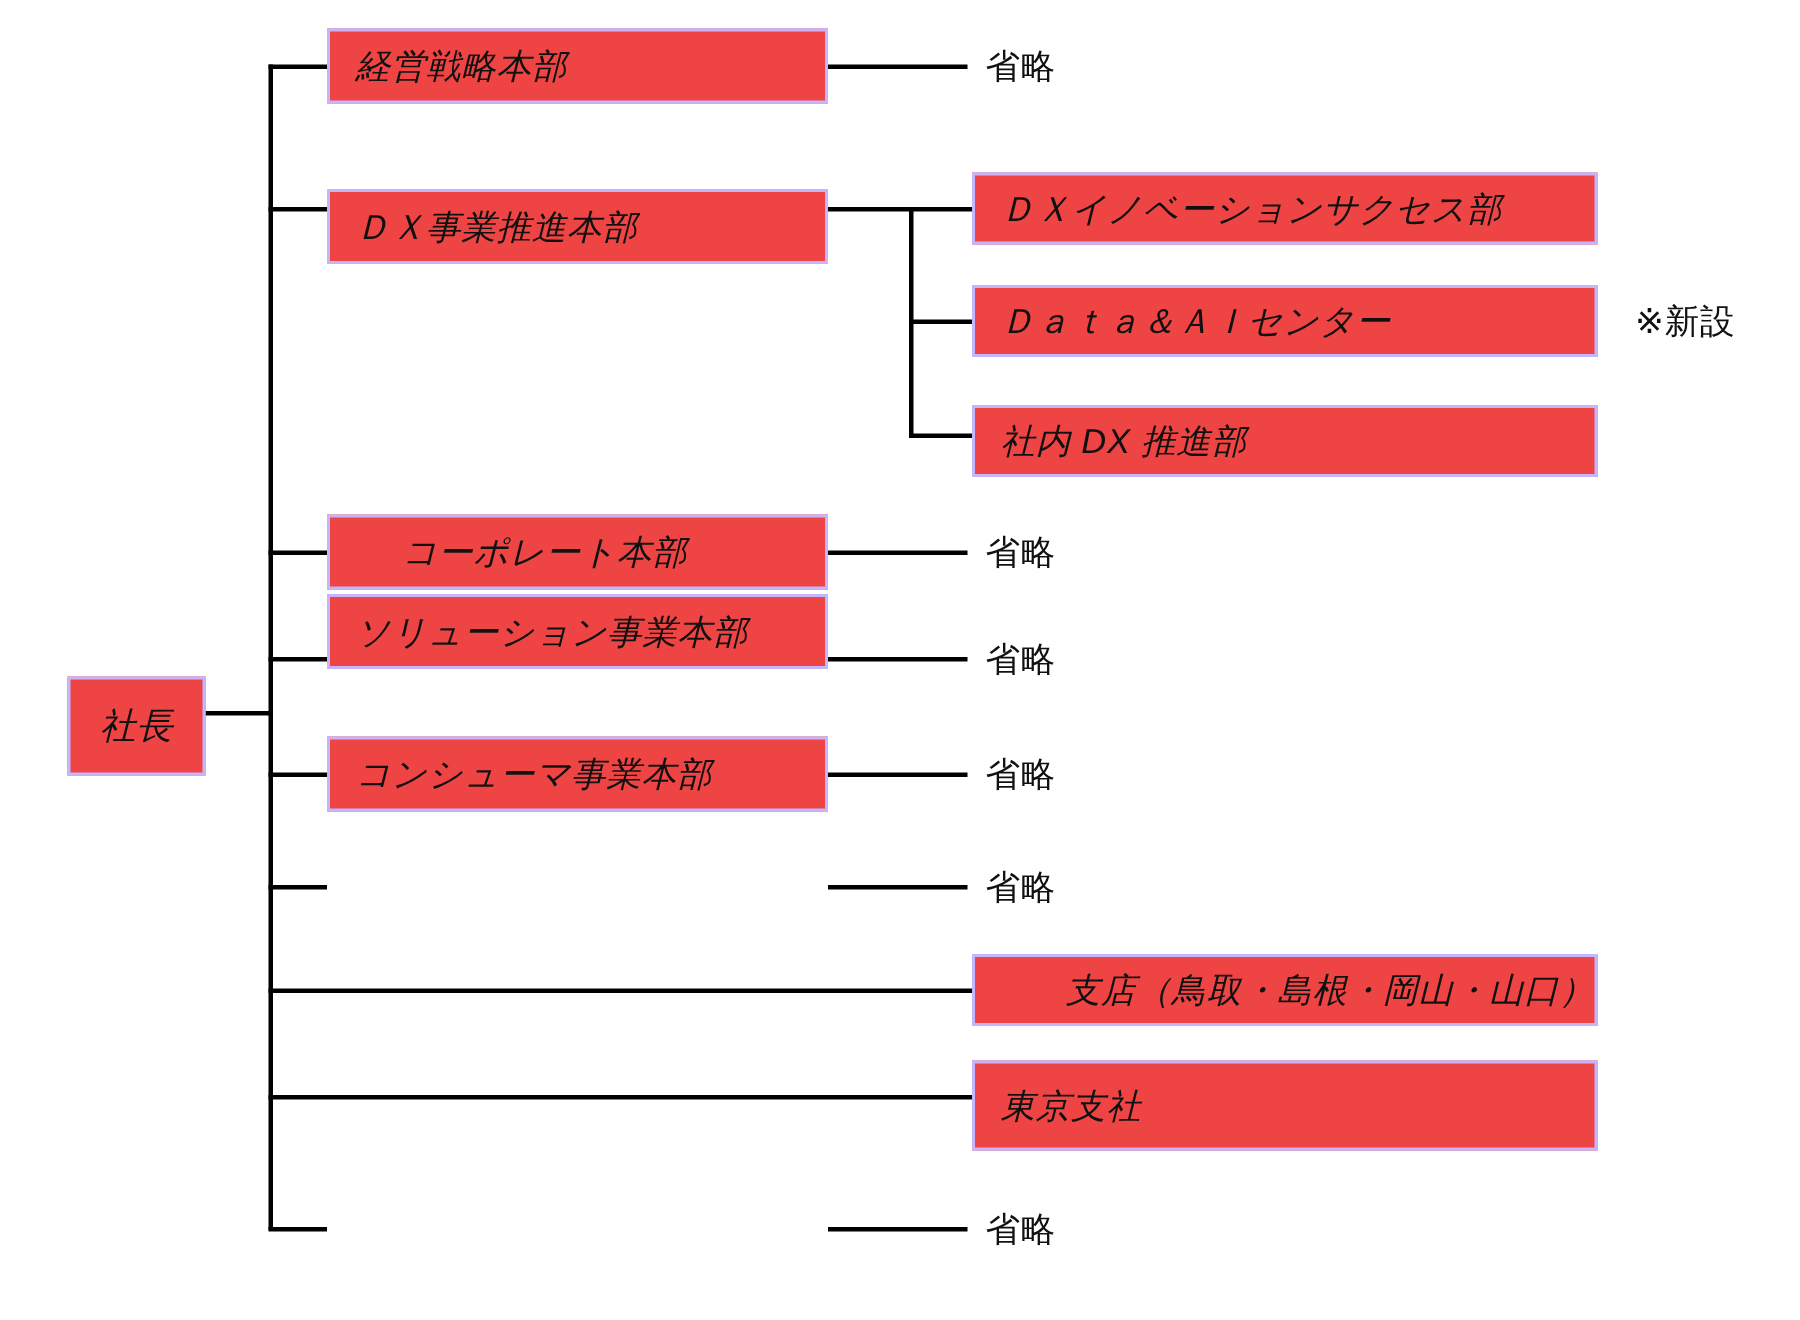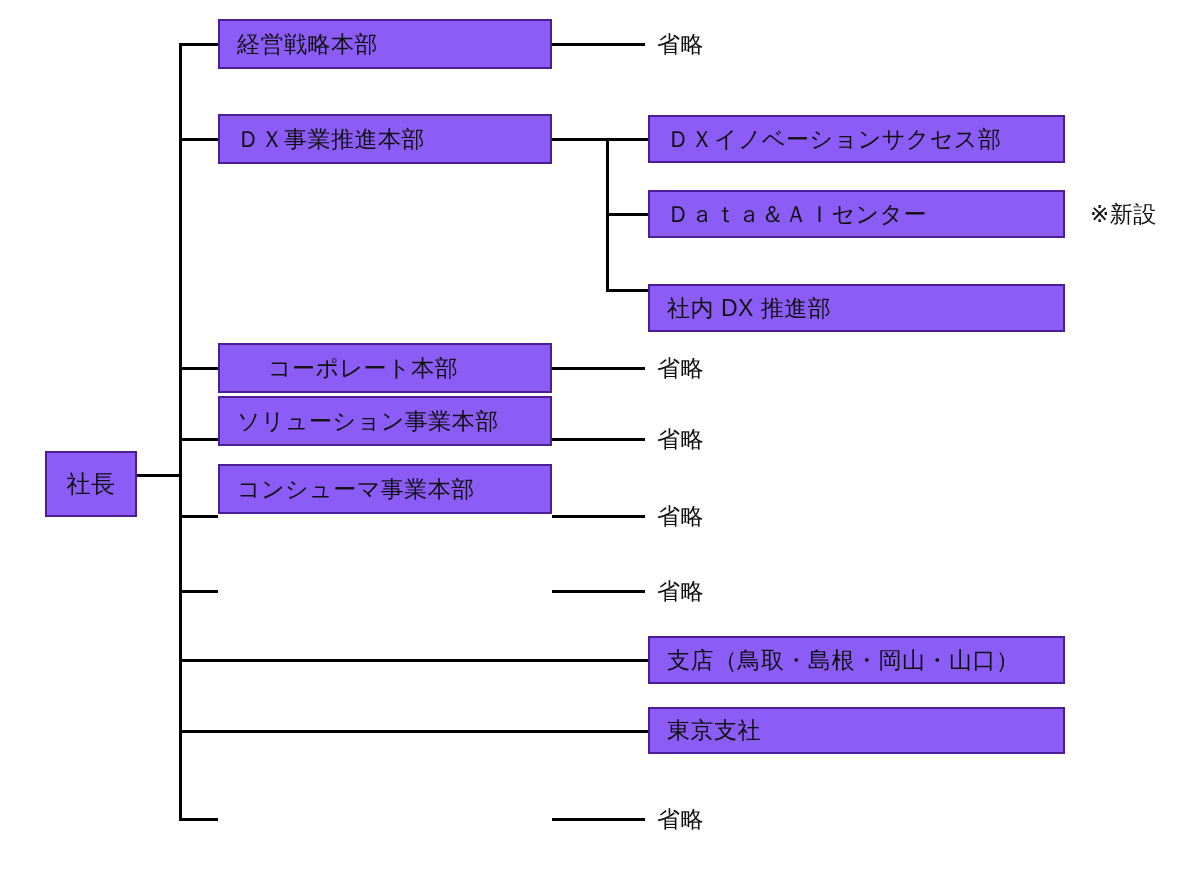--- a/index.html
+++ b/index.html
@@ -10,28 +10,29 @@
   }
   .canvas {
     position: relative;
     width: 1200px;
     height: 880px;
     background: #ffffff;
     overflow: hidden;
   }
   .node {
     position: absolute;
-    background: #8b5cf6;
-    border: 2px solid #4c1d95;
+    background: #ef4444;
+    border: 2px solid #c4b5fd;
     display: flex;
     align-items: center;
     font-size: 23px;
     letter-spacing: 0.5px;
     color: #111111;
     white-space: nowrap;
+    font-style: italic;
   }
   .node.left-text { padding-left: 17px; justify-content: flex-start; }
   .node.center-text { justify-content: center; }
   .main-node  { left: 218px; width: 334px; height: 50px; }
   .sub-node   { left: 648px; width: 417px; height: 48px; }
   .hline, .vline {
     position: absolute;
     background: #000000;
   }
   .hline { height: 3px; }
@@ -77,47 +78,47 @@
   <div class="hline" style="left:606px; top:213px; width:42px;"></div>
   <div class="hline" style="left:606px; top:289px; width:42px;"></div>
 
   <div class="node center-text" style="left:45px; top:451px; width:92px; height:66px; font-size:24px;">
     <span>社長</span>
   </div>
 
   <div class="node main-node left-text" style="top:19px;">
     <span>経営戦略本部</span>
   </div>
-  <div class="node main-node left-text" style="top:114px;">
+  <div class="node main-node left-text" style="top:126px;">
     <span>ＤＸ事業推進本部</span>
   </div>
   <div class="node main-node left-text" style="top:343px;padding-left:48px;">
     <span>コーポレート本部</span>
   </div>
   <div class="node main-node left-text" style="top:396px;">
     <span>ソリューション事業本部</span>
   </div>
-  <div class="node main-node left-text" style="top:464px;">
+  <div class="node main-node left-text" style="top:491px;">
     <span>コンシューマ事業本部</span>
   </div>
 
   <div class="node sub-node left-text" style="top:190px;">
     <span>Ｄａｔａ＆ＡＩセンター</span>
   </div>
   <div class="node sub-node left-text" style="top:115px;">
     <span>ＤＸイノベーションサクセス部</span>
   </div>
-  <div class="node sub-node left-text" style="top:284px;text-align:right;">
+  <div class="node sub-node left-text" style="top:270px;text-align:right;">
     <span>社内 DX 推進部</span>
   </div>
 
-  <div class="node sub-node left-text" style="top:636px;">
+  <div class="node sub-node left-text" style="top:636px;justify-content:flex-end;">
     <span>支店（鳥取・島根・岡山・山口）</span>
   </div>
-  <div class="node sub-node left-text" style="top:707px; height:47px;">
+  <div class="node sub-node left-text" style="top:707px; height:60px;">
     <span>東京支社</span>
   </div>
 
   <div class="floating-label" style="left:657px; top:29px;">省略</div>
   <div class="floating-label" style="left:657px; top:353px;">省略</div>
   <div class="floating-label" style="left:657px; top:424px;">省略</div>
   <div class="floating-label" style="left:657px; top:501px;">省略</div>
   <div class="floating-label" style="left:657px; top:576px;">省略</div>
   <div class="floating-label" style="left:657px; top:804px;">省略</div>
 

